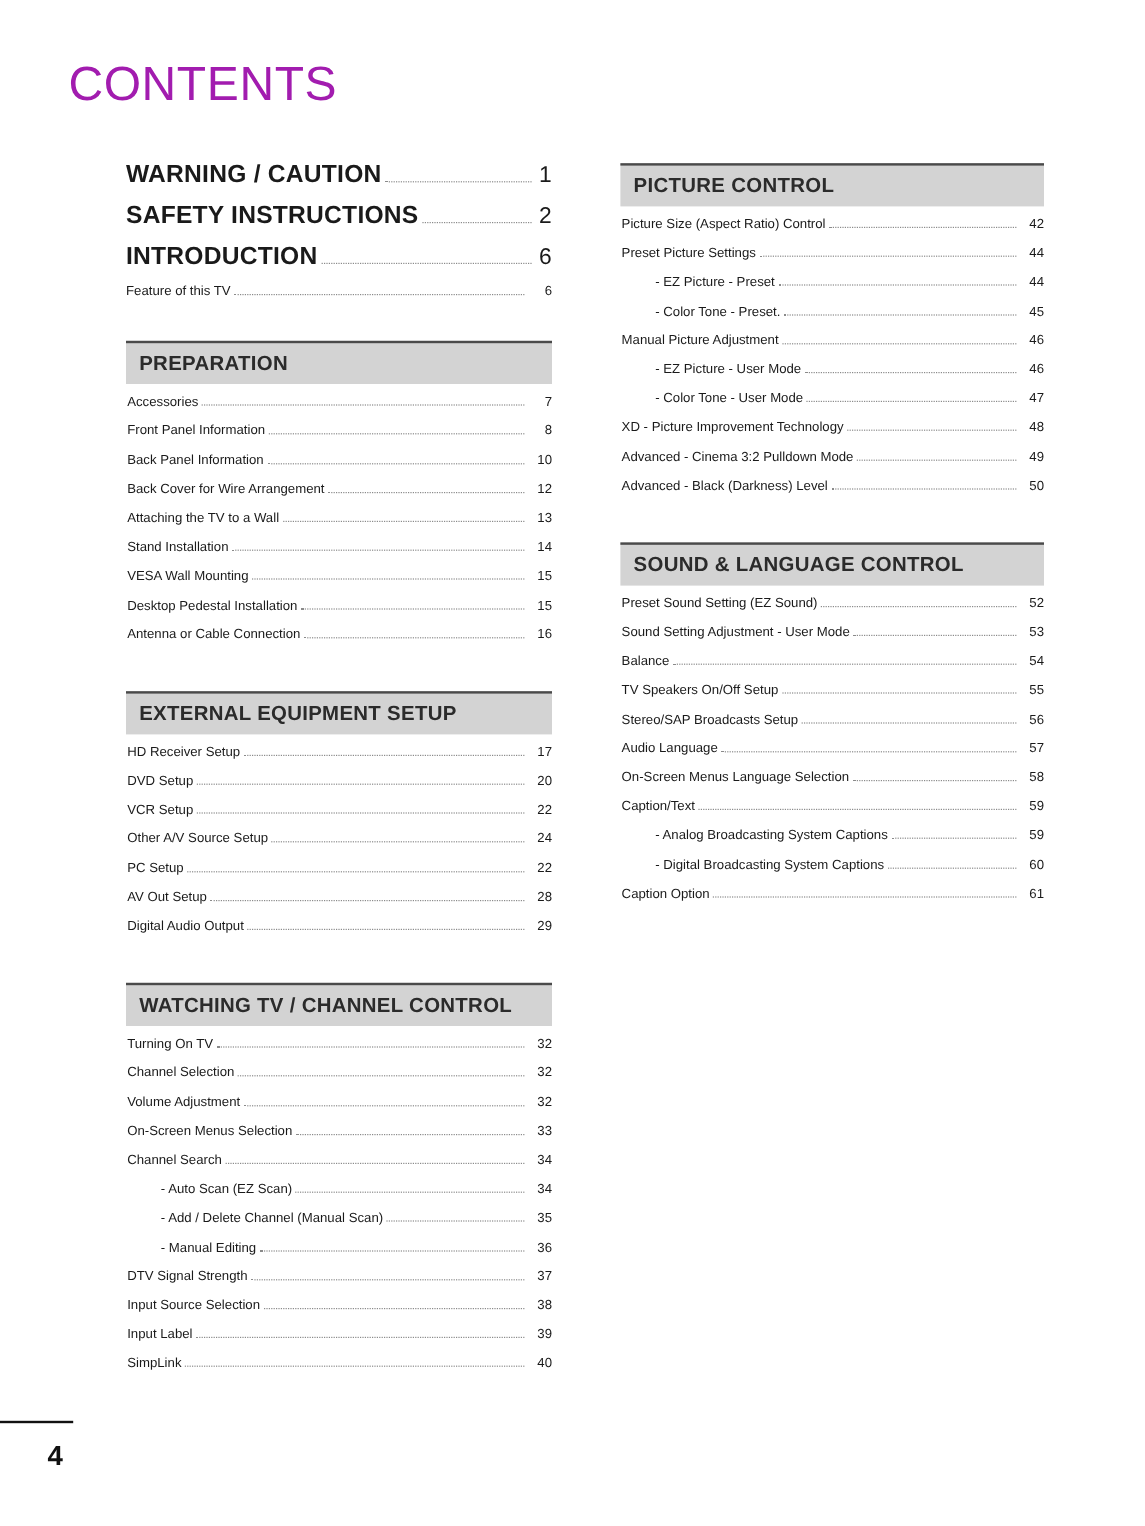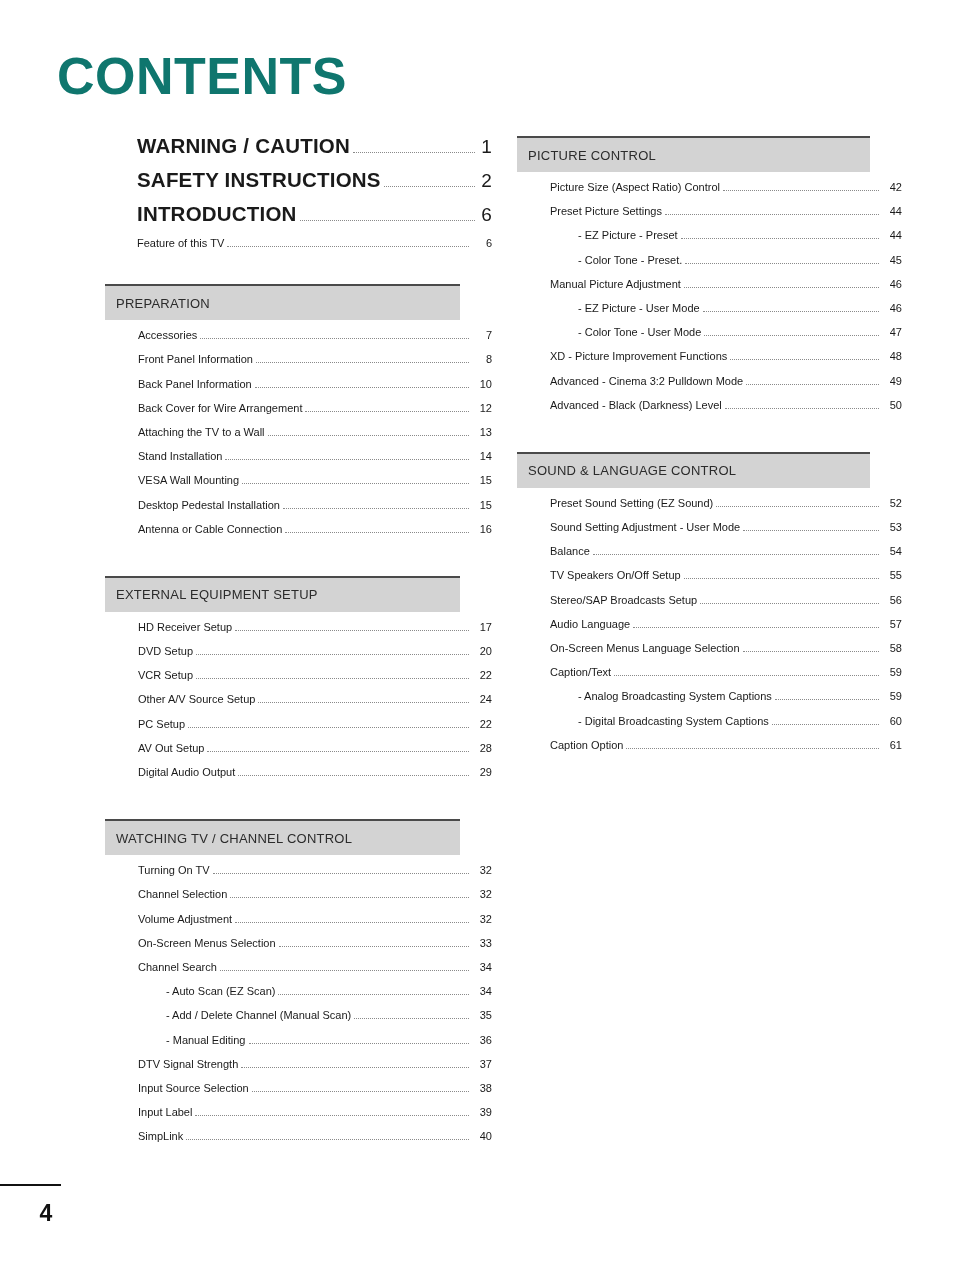--- a/index.html
+++ b/index.html
@@ -14,44 +14,43 @@
     font-family: "Liberation Sans", sans-serif;
     color: #1a1a1a;
     -webkit-font-smoothing: antialiased;
   }
 
   
   .page-title {
     position: absolute;
     left: 57px;
     top: 50px;
-    font-size: 52px;
-    font-weight: bold;
+    font-size: 40px;
+    font-weight: normal;
     letter-spacing: 0.5px;
-    color: #0f766e;
+    color: #a21caf;
     line-height: 1;
   }
 
   
   .col {
     position: absolute;
     top: 136px;
   }
   .col-left  { left: 105px; width: 355px; }
   .col-right { left: 517px; width: 353px; }
 
   
   .top-block { margin-bottom: 22px; }
 
   .row {
     display: flex;
     align-items: baseline;
     width: 100%;
     line-height: 1;
-    margin-left: 32px;
   }
 
   .row .label {
     white-space: nowrap;
     flex: 0 0 auto;
   }
   .row .leader {
     flex: 1 1 auto;
     min-width: 6px;
     border-bottom: 1.6px dotted #8a8a8a;
@@ -92,22 +91,22 @@
     border-top: 2.2px solid #4a4a4a;
     background: #d3d3d3;
     height: 36px;
     display: flex;
     align-items: center;
     padding: 0 0 0 11px;
     box-sizing: border-box;
     margin-bottom: 10px;
   }
   .section-head .section-title {
-    font-size: 13px;
-    font-weight: normal;
+    font-size: 17px;
+    font-weight: bold;
     letter-spacing: 0.25px;
     color: #2b2b2b;
   }
   .section-body { padding: 0 0 0 1px; }
 
   
   .footer-rule {
     position: absolute;
     left: 0;
     top: 1184px;
@@ -355,21 +354,21 @@
             <span class="label">- EZ Picture - User Mode</span>
             <span class="leader"></span>
             <span class="pg">46</span>
           </div>
           <div class="row item sub">
             <span class="label">- Color Tone - User Mode</span>
             <span class="leader"></span>
             <span class="pg">47</span>
           </div>
           <div class="row item">
-            <span class="label">XD - Picture Improvement Functions</span>
+            <span class="label">XD - Picture Improvement Technology</span>
             <span class="leader"></span>
             <span class="pg">48</span>
           </div>
           <div class="row item">
             <span class="label">Advanced - Cinema 3:2 Pulldown Mode</span>
             <span class="leader"></span>
             <span class="pg">49</span>
           </div>
           <div class="row item">
             <span class="label">Advanced - Black (Darkness) Level</span>

